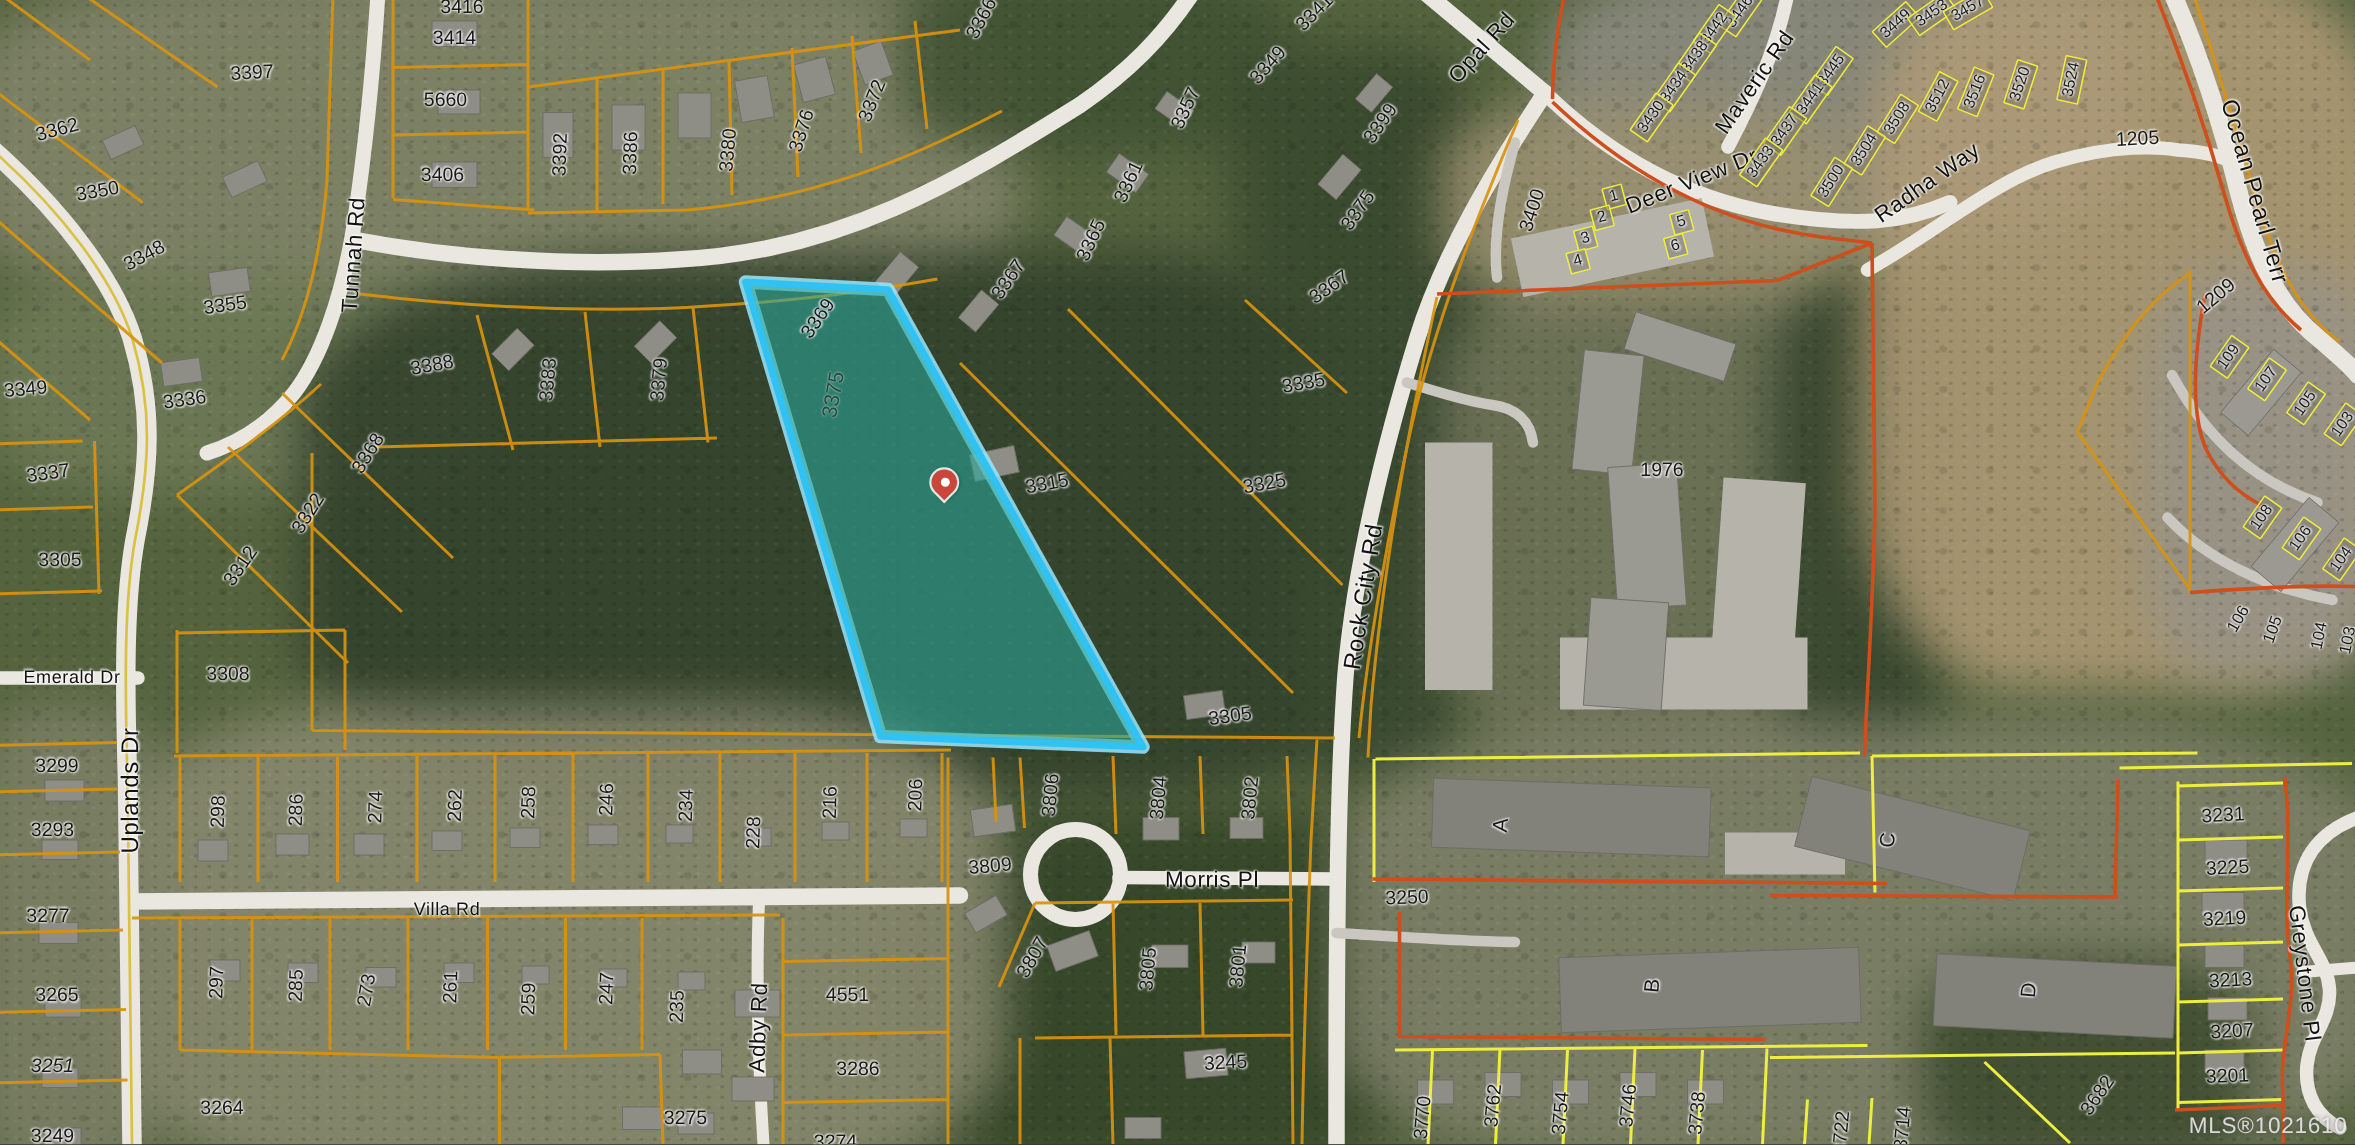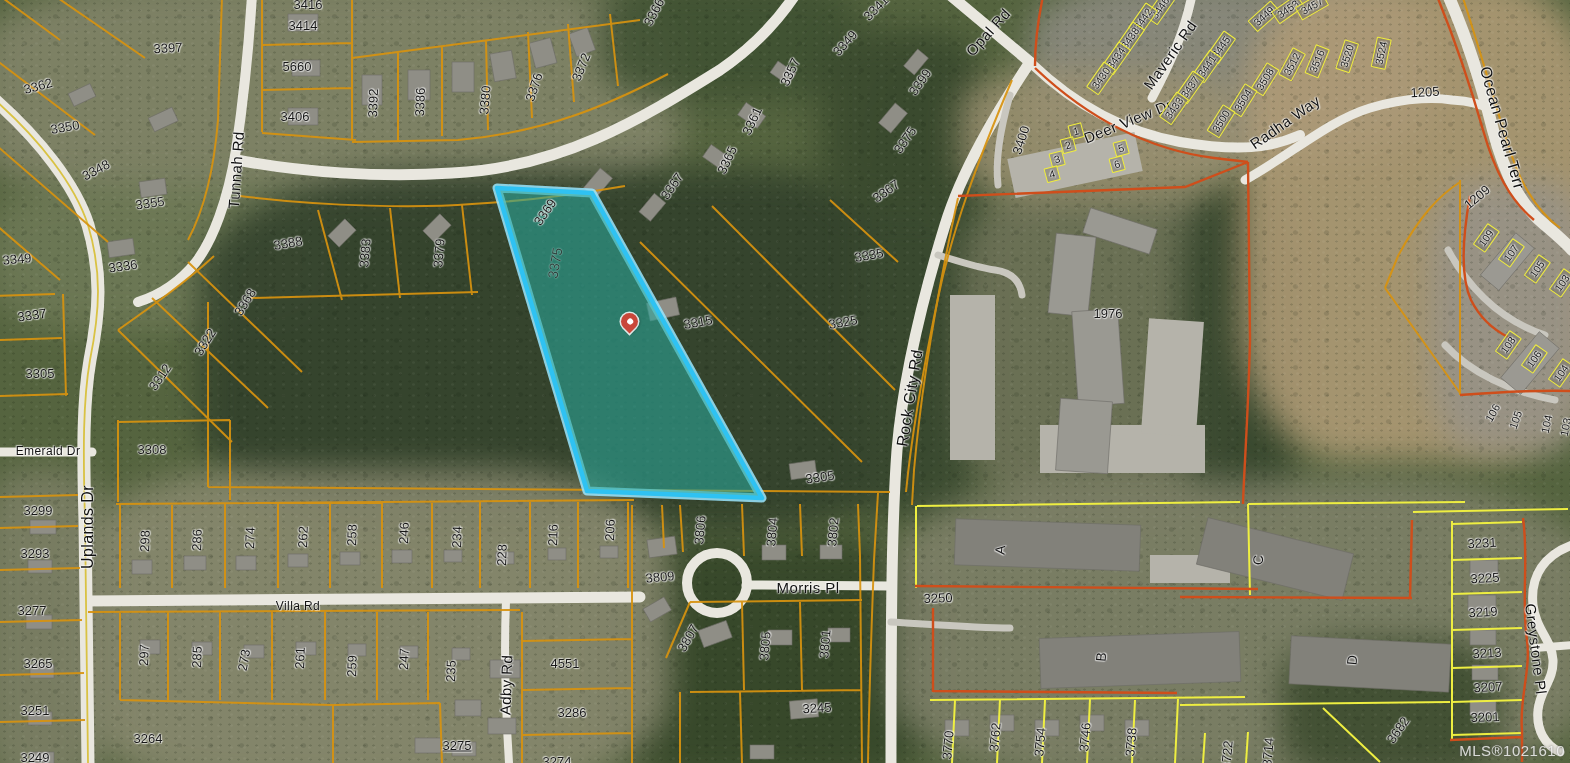--- a/index.html
+++ b/index.html
@@ -283,24 +283,24 @@
       <span class="lbl " style="left: 32px; top: 315px; --r: -8deg;">3337</span>
       <span class="lbl " style="left: 40px; top: 373px; --r: 0deg;">3305</span>
       <span class="lbl " style="left: 160px; top: 377px; --r: -55deg;">3312</span>
       <span class="lbl " style="left: 205px; top: 342px; --r: -58deg;">3322</span>
       <span class="lbl " style="left: 245px; top: 302px; --r: -58deg;">3368</span>
       <span class="lbl " style="left: 152px; top: 449px; --r: 0deg;">3308</span>
       <span class="lbl " style="left: 38px; top: 510px; --r: 0deg;">3299</span>
       <span class="lbl " style="left: 35px; top: 553px; --r: 0deg;">3293</span>
       <span class="lbl " style="left: 32px; top: 610px; --r: 0deg;">3277</span>
       <span class="lbl " style="left: 38px; top: 663px; --r: 0deg;">3265</span>
-      <span class="lbl " style="left: 35px; top: 710px; --r: 0deg;">3251</span>
+      <span class="lbl " style="left: 35px; top: 710px; font-style: italic; --r: 0deg;">3251</span>
       <span class="lbl " style="left: 35px; top: 757px; --r: 0deg;">3249</span>
       <span class="lbl " style="left: 148px; top: 738px; --r: 0deg;">3264</span>
-      <span class="lbl " style="left: 457px; top: 745px; text-decoration: underline; --r: 0deg;">3275</span>
+      <span class="lbl " style="left: 457px; top: 745px; --r: 0deg;">3275</span>
       <span class="lbl " style="left: 565px; top: 663px; --r: 0deg;">4551</span>
       <span class="lbl " style="left: 572px; top: 712px; --r: 0deg;">3286</span>
       <span class="lbl " style="left: 557px; top: 761px; --r: 0deg;">3274</span>
       <span class="lbl " style="left: 144px; top: 655px; --r: -88deg;">297</span>
       <span class="lbl " style="left: 197px; top: 657px; --r: -88deg;">285</span>
       <span class="lbl " style="left: 244px; top: 660px; --r: -80deg;">273</span>
       <span class="lbl " style="left: 300px; top: 658px; --r: -88deg;">261</span>
       <span class="lbl " style="left: 352px; top: 666px; --r: -88deg;">259</span>
       <span class="lbl " style="left: 404px; top: 659px; --r: -88deg;">247</span>
       <span class="lbl " style="left: 451px; top: 671px; --r: -88deg;">235</span>

